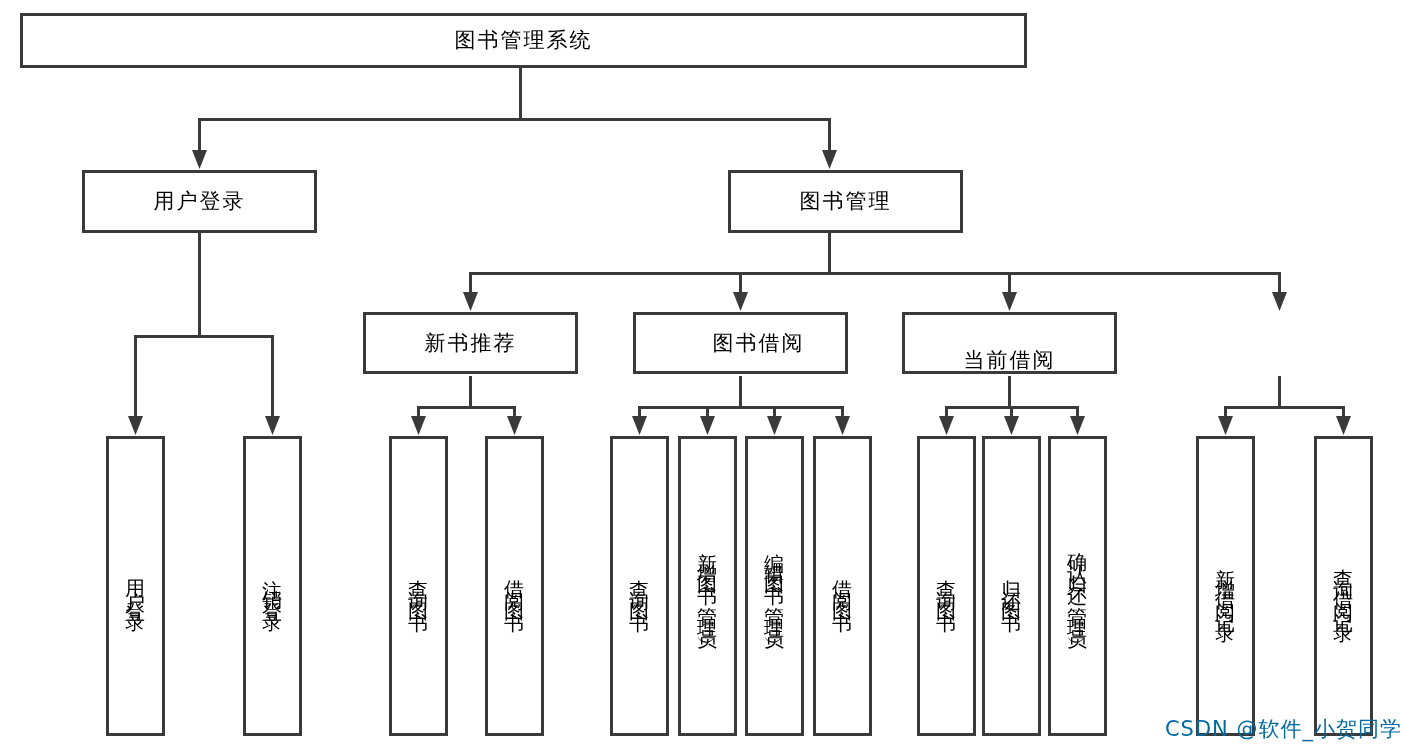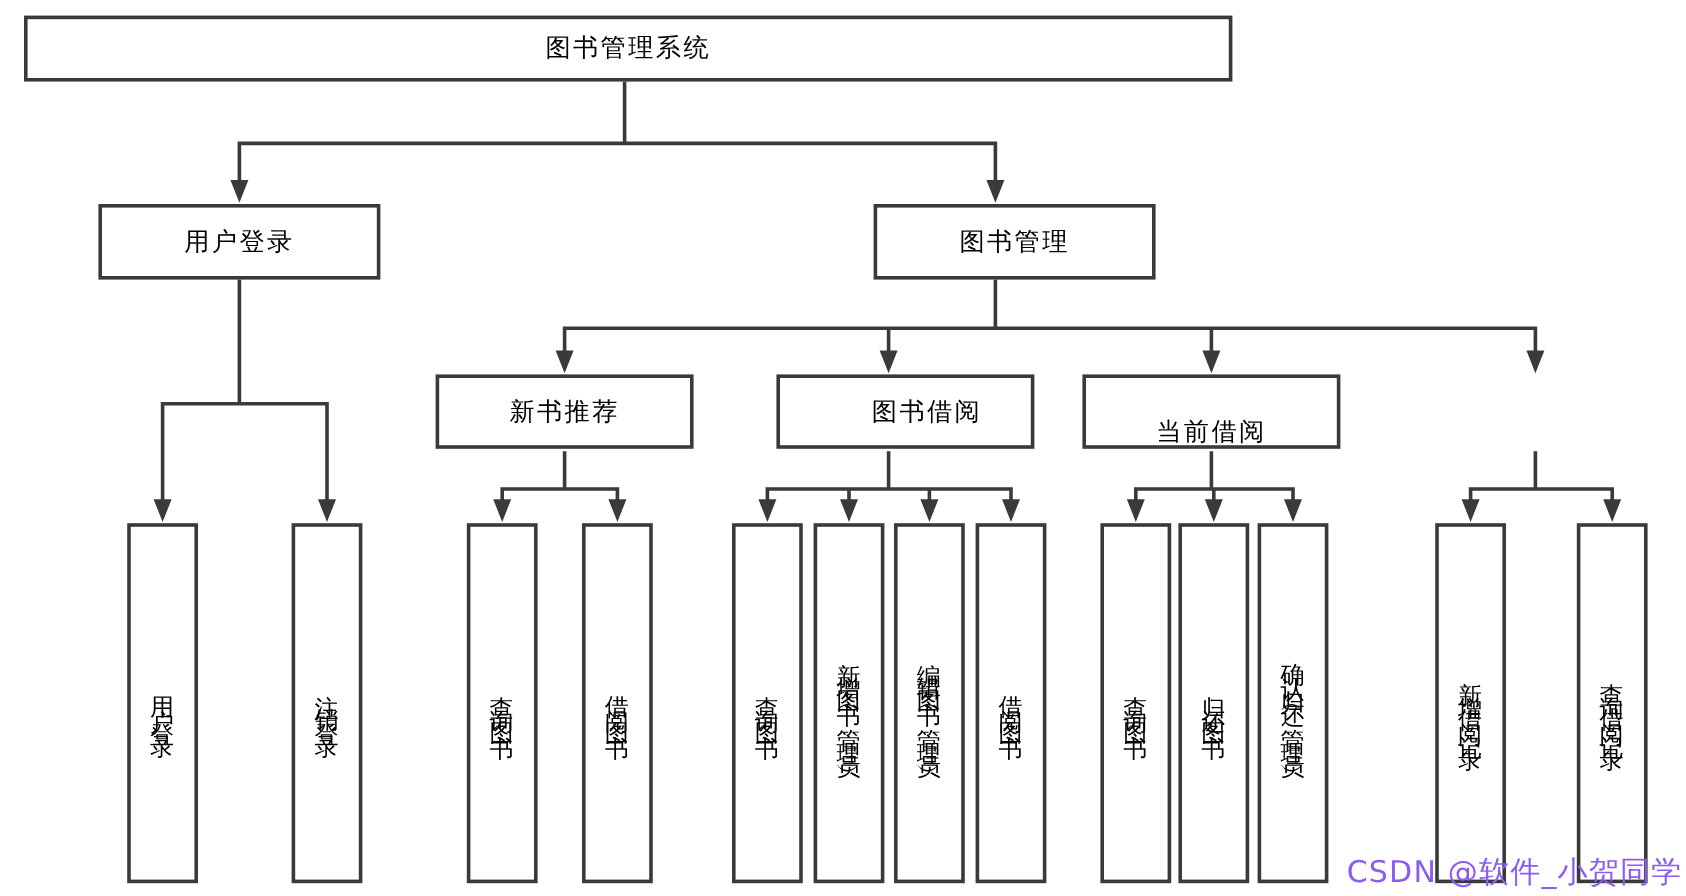--- a/index.html
+++ b/index.html
@@ -34,33 +34,33 @@
     line-height:1;
     white-space:nowrap;
   }
   
   .root{left:20px;top:13px;width:1007px;height:55px;}
   
   .l2a{left:82px;top:170px;width:235px;height:63px;}
   .l2b{left:712px;top:170px;width:235px;height:63px;margin-left:16px;}
   
   .l3{top:312px;width:215px;height:62px;}
-  .l3a{left:363px;} .l3b{left:647px;padding-left:36px;} .l3c{left:902px;align-items:flex-end;} .l3d{left:1172px;}
+  .l3a{left:363px;} .l3b{left:633px;padding-left:36px;} .l3c{left:902px;align-items:flex-end;} .l3d{left:1172px;}
   
   .leaf{top:436px;width:59px;height:300px;border-width:3px;}
   .lf1{left:106px;}  .lf2{left:243px;}
   .lf3{left:389px;}  .lf4{left:485px;}
   .lf5{left:610px;}  .lf6{left:678px;}  .lf7{left:745px;}  .lf8{left:813px;}
   .lf9{left:917px;}  .lf10{left:982px;} .lf11{left:1048px;}
   .lf12{left:1196px;}.lf13{left:1314px;}
   .watermark{
     position:absolute;
     right:3px;bottom:4px;
-    font-size:25px;
-    color:#8b5cf6;
+    font-size:21px;
+    color:#0369a1;
     letter-spacing:1px;
     z-index:3;
     white-space:nowrap;
   }
 </style>
 </head>
 <body>
 
 <div id="canvas">
 

